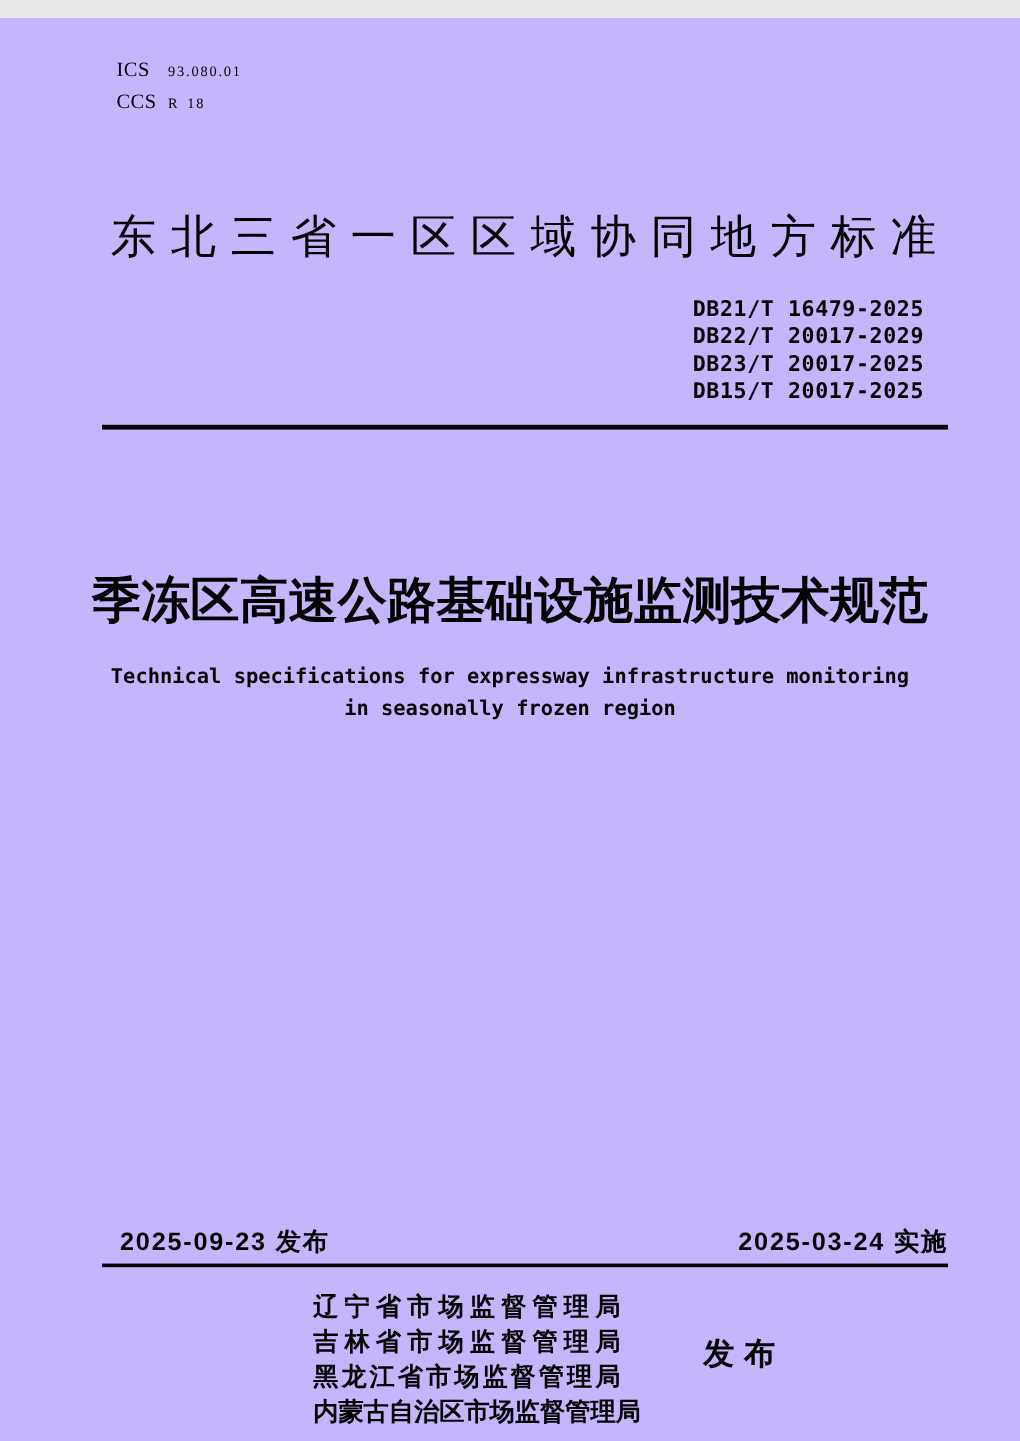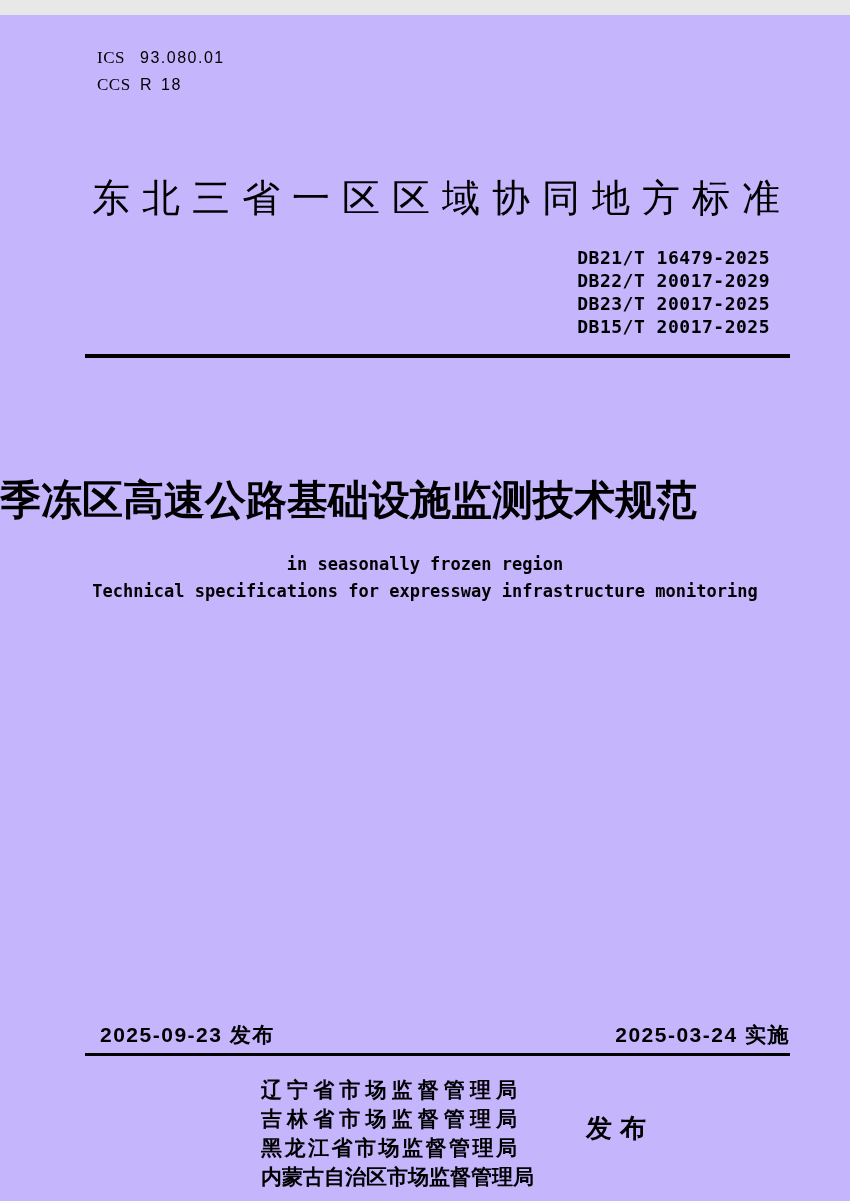--- a/index.html
+++ b/index.html
@@ -18,22 +18,22 @@
   
   .codes { position: absolute; left: 97px; top: 33px; }
   .code-row { display: flex; align-items: baseline; margin-bottom: 7px; }
   .code-label {
     font-family: "Liberation Serif", serif;
     font-size: 17px;
     width: 43px;
     letter-spacing: 0.5px;
   }
   .code-value {
-    font-family: Liberation Sans, sans-serif;
-    font-size: 16px;
+    font-family: Liberation Serif, serif;
+    font-size: 12px;
     letter-spacing: 1.5px;
     word-spacing: 2px;
   }
 
   
   .db-logo {
     position: absolute;
     left: 633px; top: 56px;
     font-family: "DejaVu Sans", sans-serif;
     font-weight: 900;
@@ -71,21 +71,21 @@
     position: absolute;
     left: 85px; top: 339px;
     width: 705px; height: 4px;
     background: #000;
   }
 
   .main-title {
     position: absolute;
     left: 0; top: 458px;
     width: 100%;
-    text-align: left;
+    text-align: center;
     font-size: 41px;
     font-weight: 600;
     letter-spacing: 0px;
   }
 
   .en-title {
     position: absolute;
     left: 0; top: 536px;
     width: 100%;
     text-align: center;
@@ -175,22 +175,22 @@
       <div class="standard-number">DB22/T 20017-2029</div>
       <div class="standard-number">DB23/T 20017-2025</div>
       <div class="standard-number">DB15/T 20017-2025</div>
     </div>
 
   <div class="rule-top"></div>
 
   <div class="main-title">季冻区高速公路基础设施监测技术规范</div>
 
   <div class="en-title">
+    <div>Technical specifications for expressway infrastructure monitoring</div>
     <div>in seasonally frozen region</div>
-    <div>Technical specifications for expressway infrastructure monitoring</div>
   </div>
 
   <div class="date-row">
     <span>2025-09-23 发布</span>
     <span>2025-03-24 实施</span>
   </div>
 
   <div class="rule-bottom"></div>
 
   <div class="publishers">

